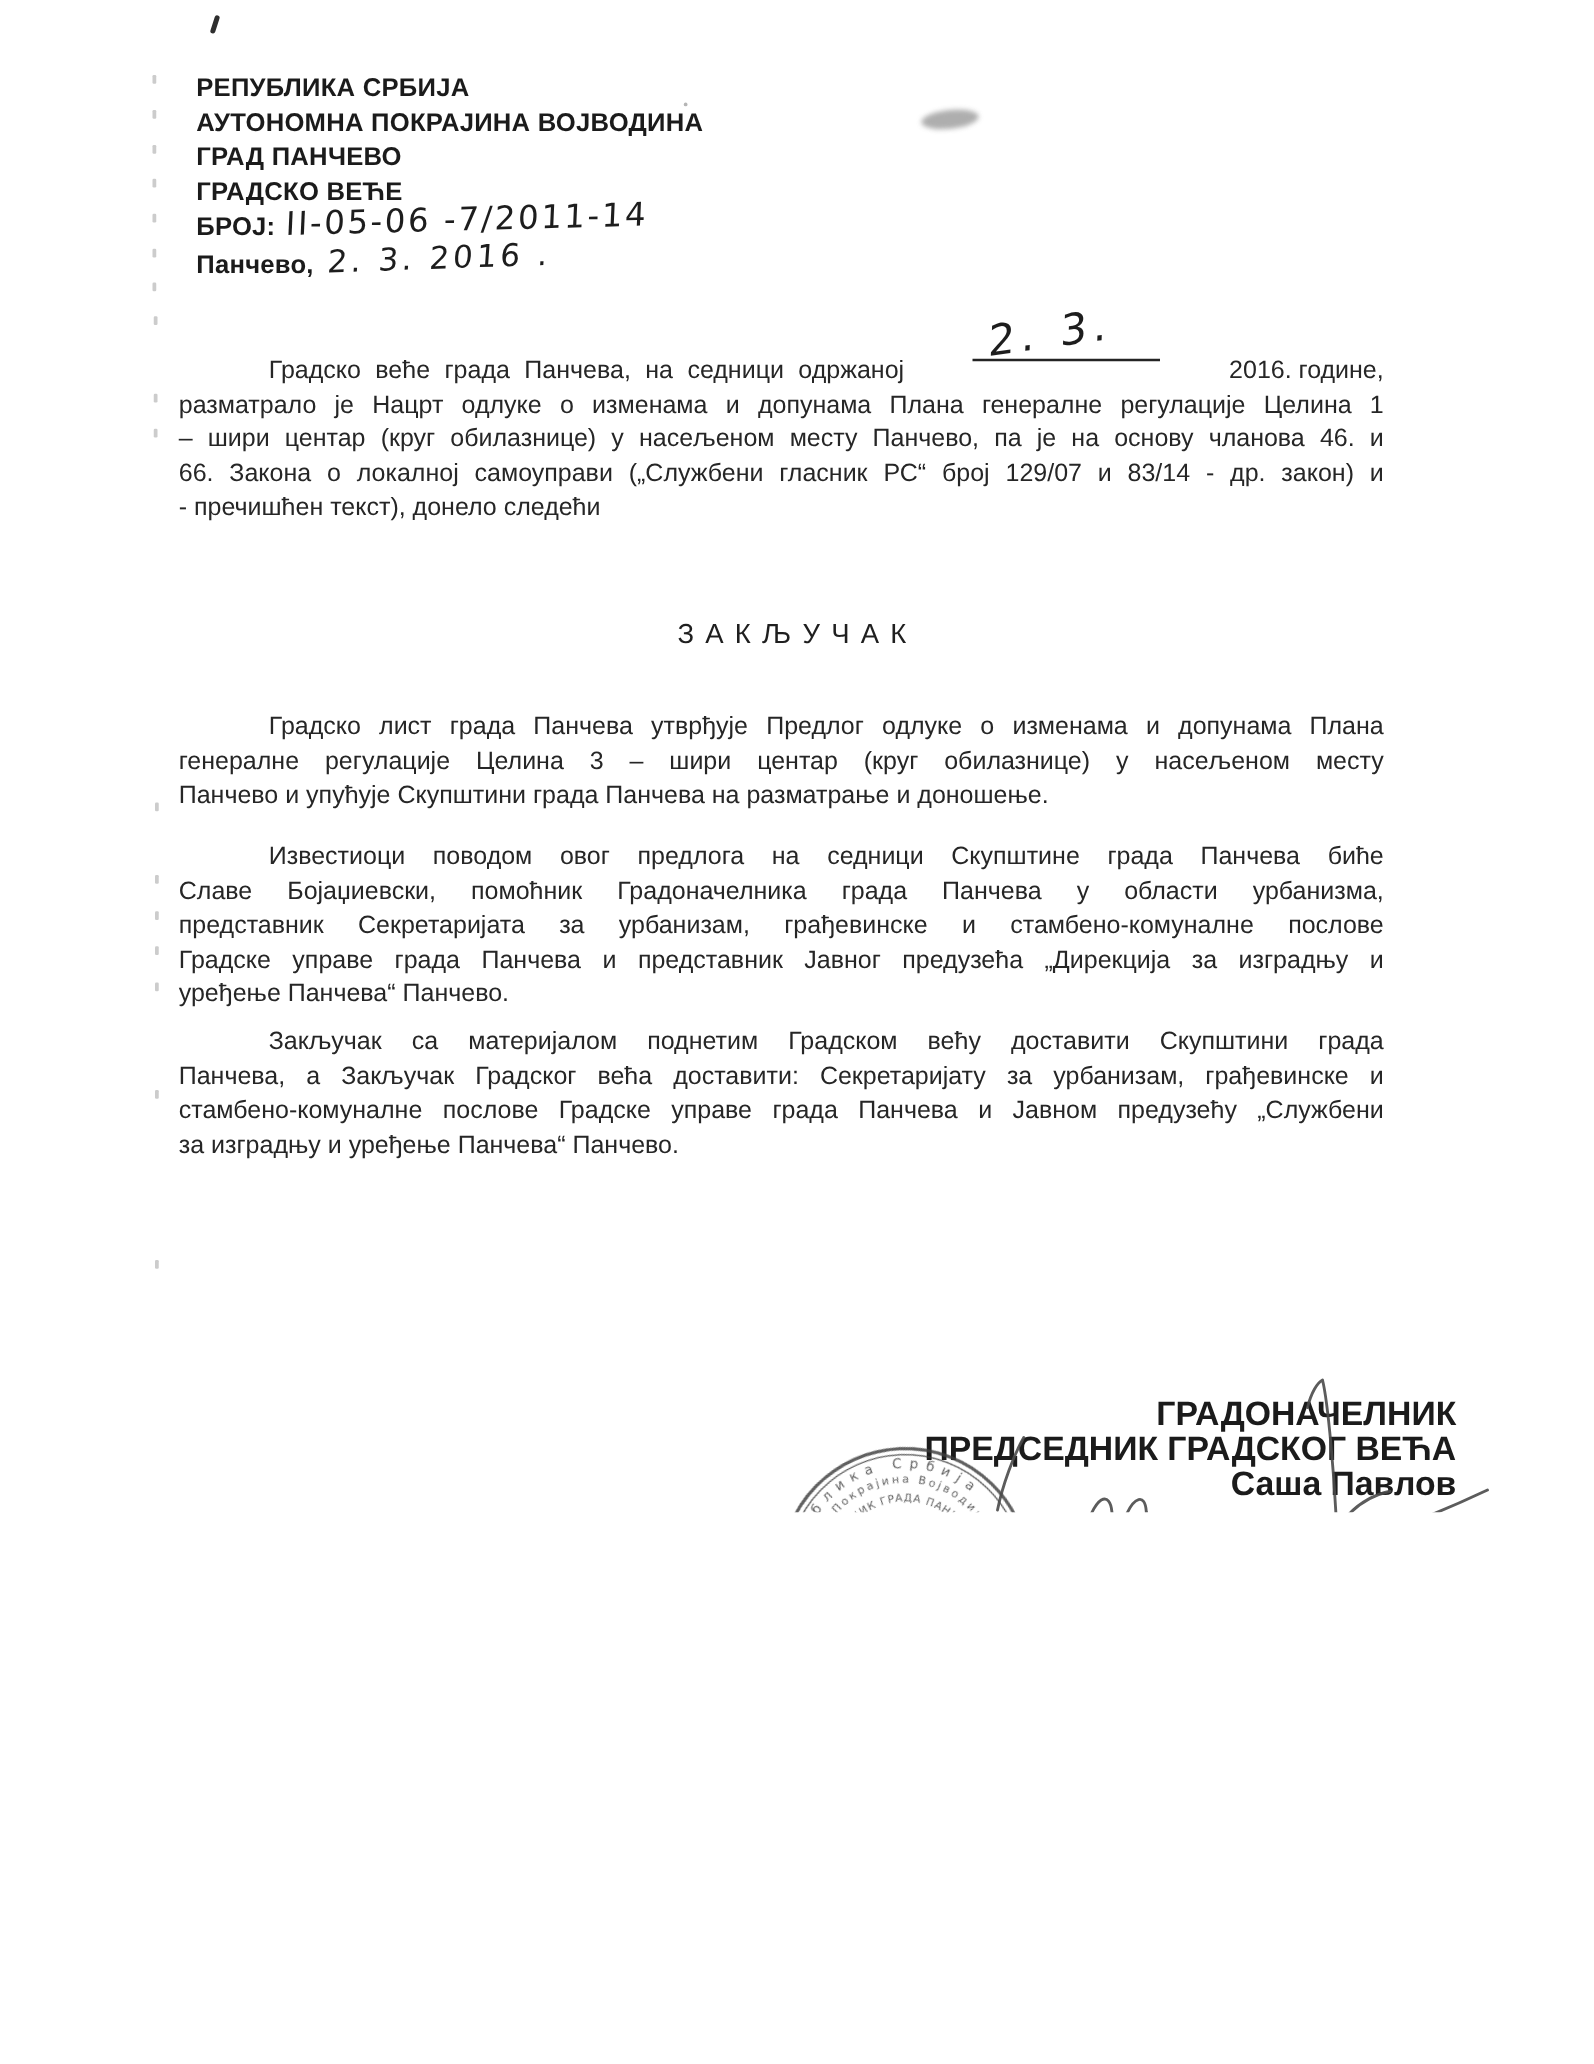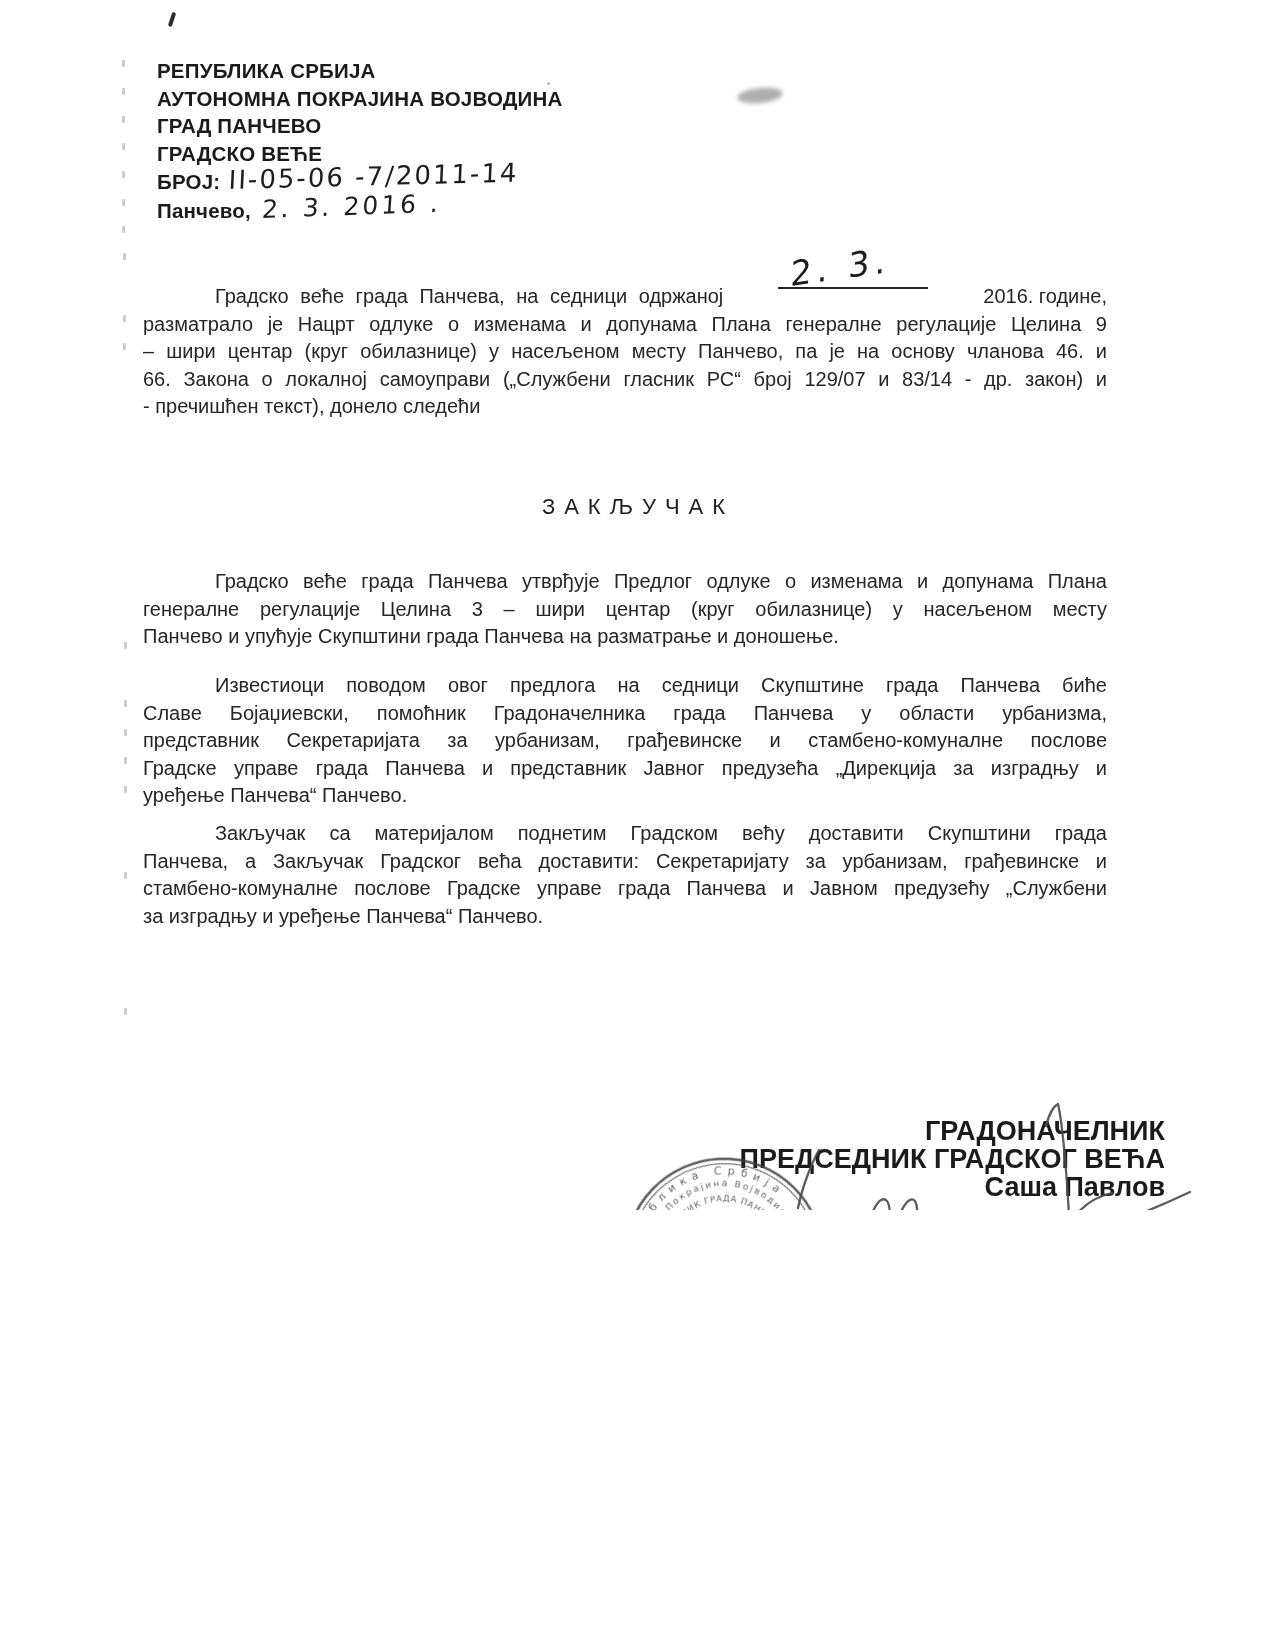--- a/index.html
+++ b/index.html
@@ -97,30 +97,30 @@
   </header>
 
   <section class="para p1">
     <div class="line first-line">
       <span class="seg1">Градско веће града Панчева, на седници одржаној</span>
       <span class="blank">
         <span class="hw hw-inline">2. 3.</span>
       </span>
       <span class="seg2">2016. године,</span>
     </div>
-    <div class="line">разматрало је Нацрт одлуке о изменама и допунама Плана генералне регулације Целина 9</div>
+    <div class="line">разматрало је Нацрт одлуке о изменама и допунама Плана генералне регулације Целина 1</div>
     <div class="line">– шири центар (круг обилазнице) у насељеном месту Панчево, па је на основу чланова 46. и</div>
     <div class="line">66. Закона о локалној самоуправи („Службени гласник РС“ број 129/07 и 83/14 - др. закон) и</div>
     <div class="line last">- пречишћен текст), донело следећи</div>
   </section>
 
   <h1 class="title">ЗАКЉУЧАК</h1>
 
   <section class="para p2">
-    <div class="line ind">Градско веће града Панчева утврђује Предлог одлуке о изменама и допунама Плана</div>
+    <div class="line ind">Градско лист града Панчева утврђује Предлог одлуке о изменама и допунама Плана</div>
     <div class="line">генералне регулације Целина 3 – шири центар (круг обилазнице) у насељеном месту</div>
     <div class="line last">Панчево и упућује Скупштини града Панчева на разматрање и доношење.</div>
   </section>
 
   <section class="para p3">
     <div class="line ind">Известиоци поводом овог предлога на седници Скупштине града Панчева биће</div>
     <div class="line">Славе Бојаџиевски, помоћник Градоначелника града Панчева у области урбанизма,</div>
     <div class="line">представник Секретаријата за урбанизам, грађевинске и стамбено-комуналне послове</div>
     <div class="line">Градске управе града Панчева и представник Јавног предузећа „Дирекција за изградњу и</div>
     <div class="line last">уређење Панчева“ Панчево.</div>

